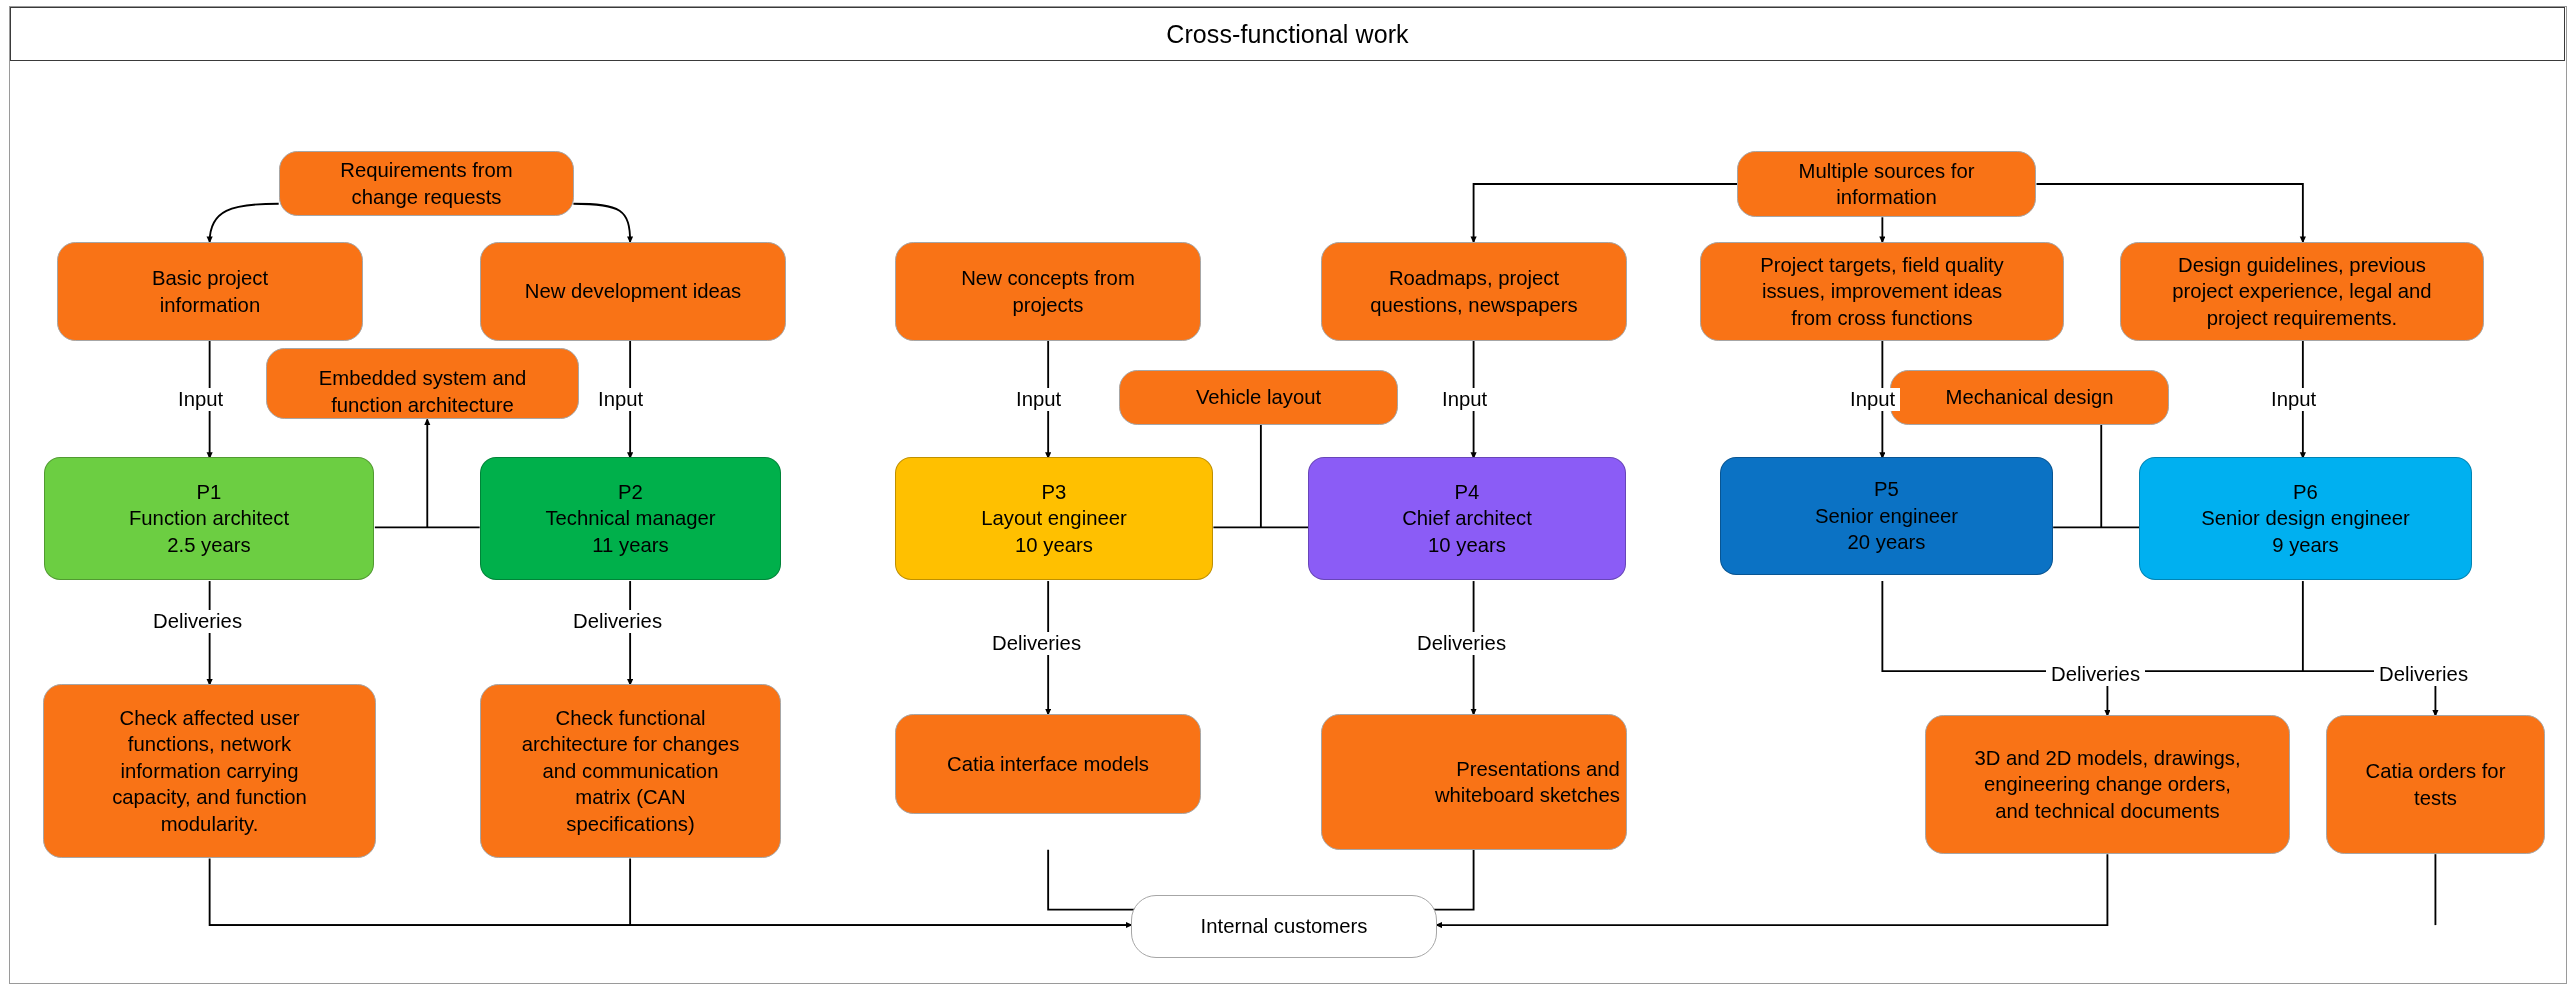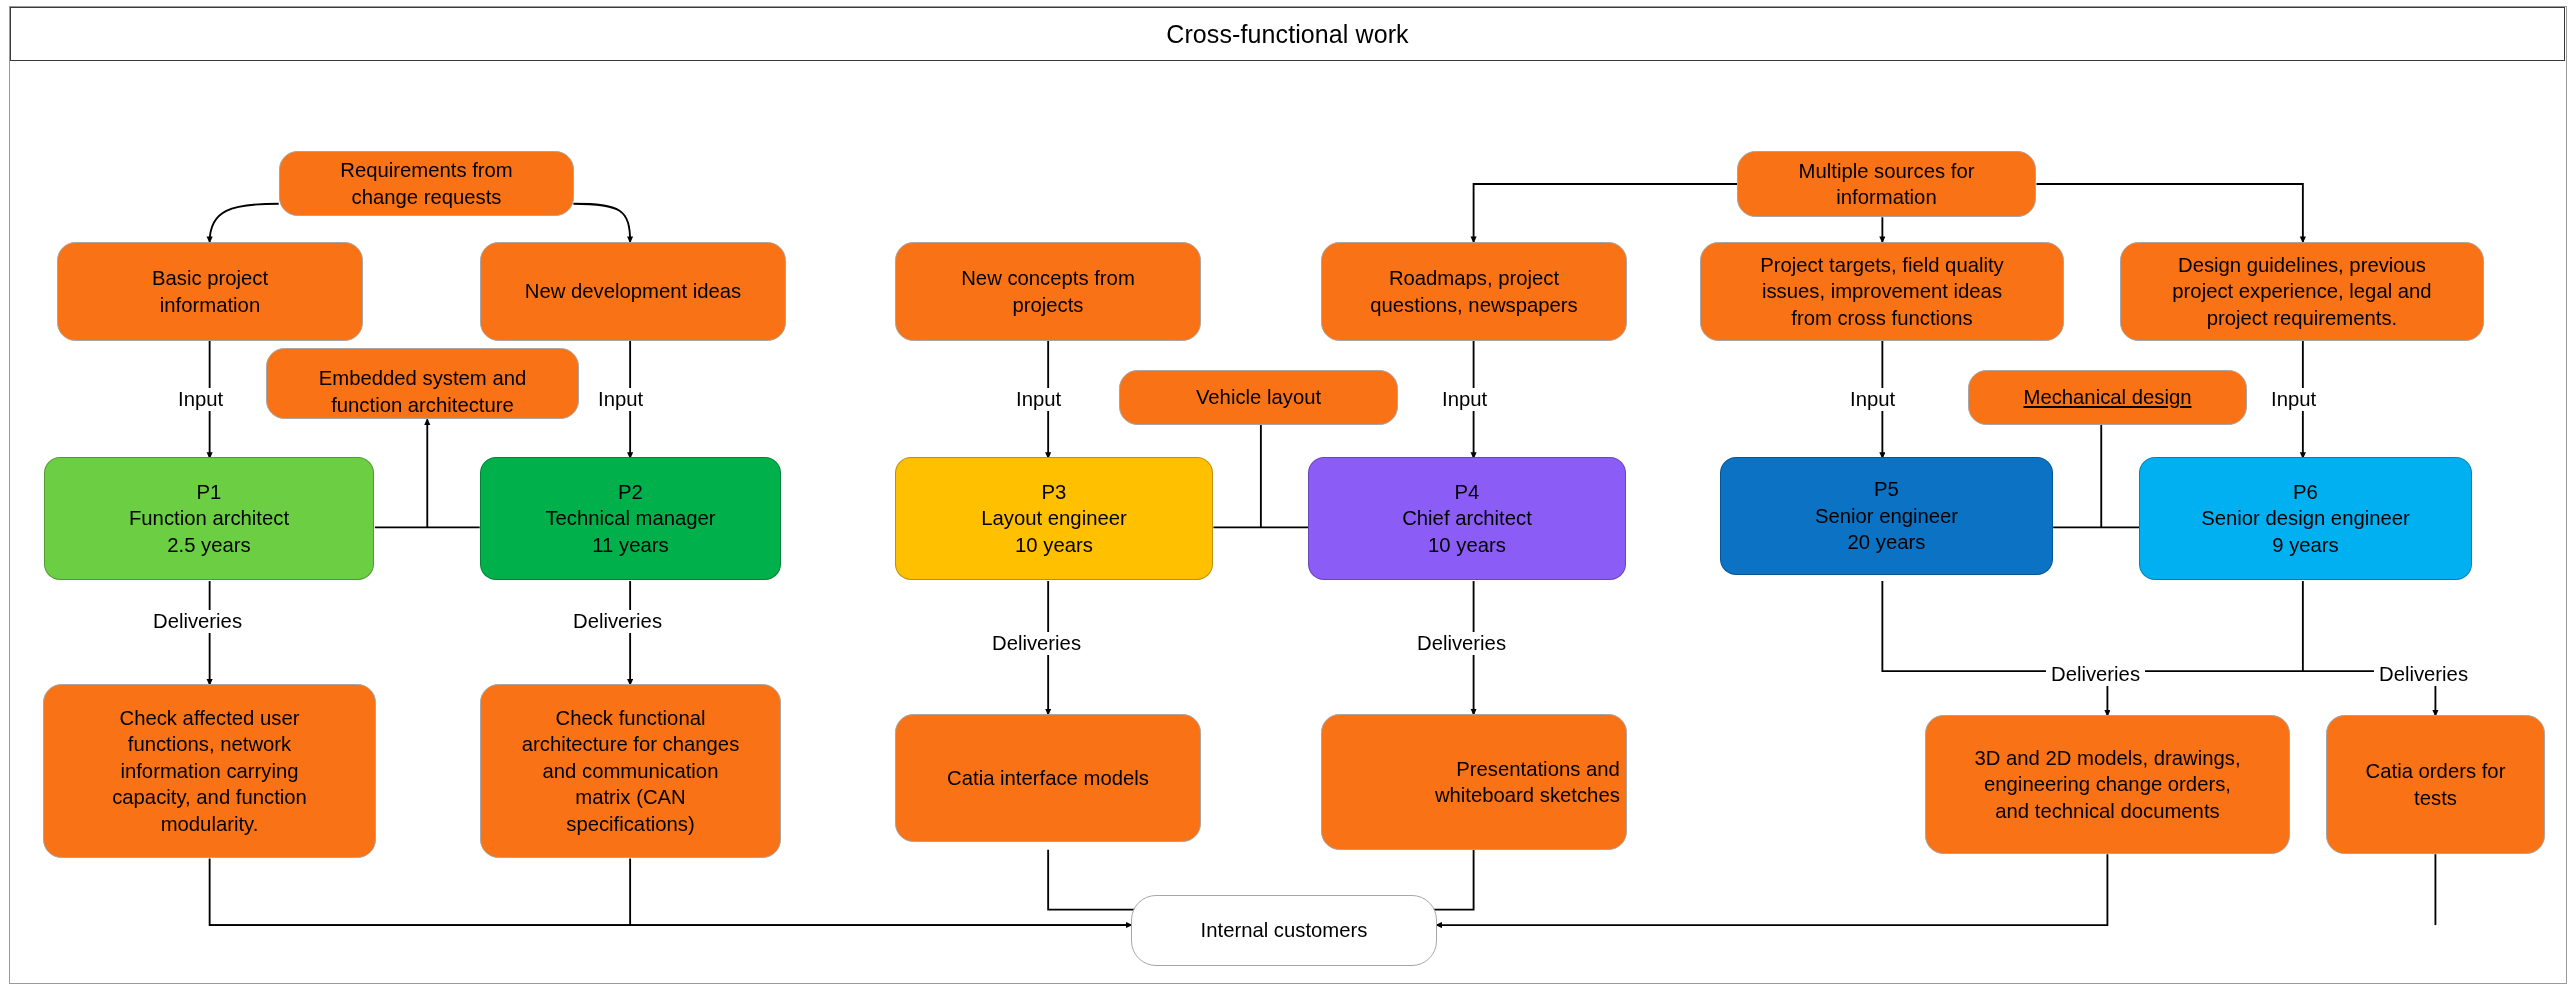--- a/index.html
+++ b/index.html
@@ -241,21 +241,21 @@
 Layout engineer
 10 years</span>
   </div>
 
   <div class="node role" style="left:1308px; top:457px; width:318px; height:123px; background:#8b5cf6;">
     <span class="txt">P4
 Chief architect
 10 years</span>
   </div>
 
-  <div class="node io" style="left:895px; top:714px; width:306px; height:128px;">
+  <div class="node io" style="left:895px; top:714px; width:306px; height:100px;">
     <span class="txt">Catia interface models</span>
   </div>
 
   <div class="node io" style="left:1321px; top:714px; width:306px; height:136px;text-align:right;">
     <span class="txt">Presentations and
 whiteboard sketches</span>
   </div>
 
   <div class="node io" style="left:1737px; top:151px; width:299px; height:66px;">
     <span class="txt">Multiple sources for
@@ -267,21 +267,21 @@
 issues, improvement ideas
 from cross functions</span>
   </div>
 
   <div class="node io" style="left:2120px; top:242px; width:364px; height:99px;">
     <span class="txt">Design guidelines, previous
 project experience, legal and
 project requirements.</span>
   </div>
 
-  <div class="node io" style="left:1968px; top:370px; width:279px; height:55px;text-decoration:underline;">
+  <div class="node io" style="left:1890px; top:370px; width:279px; height:55px;">
     <span class="txt">Mechanical design</span>
   </div>
 
   <div class="node role" style="left:1720px; top:457px; width:333px; height:118px; background:#0B72C4;">
     <span class="txt">P5
 Senior engineer
 20 years</span>
   </div>
 
   <div class="node role" style="left:2139px; top:457px; width:333px; height:123px; background:#00B0F0;">
@@ -294,18 +294,18 @@
     <span class="txt">3D and 2D models, drawings,
 engineering change orders,
 and technical documents</span>
   </div>
 
   <div class="node io" style="left:2326px; top:715px; width:219px; height:139px;">
     <span class="txt">Catia orders for
 tests</span>
   </div>
 
-  <div class="node pill" style="left:1131px; top:895px; width:306px; height:71px;">
+  <div class="node pill" style="left:1131px; top:895px; width:306px; height:63px;">
     <span class="txt">Internal customers</span>
   </div>
 
 </div>
 
 
 </body></html>

